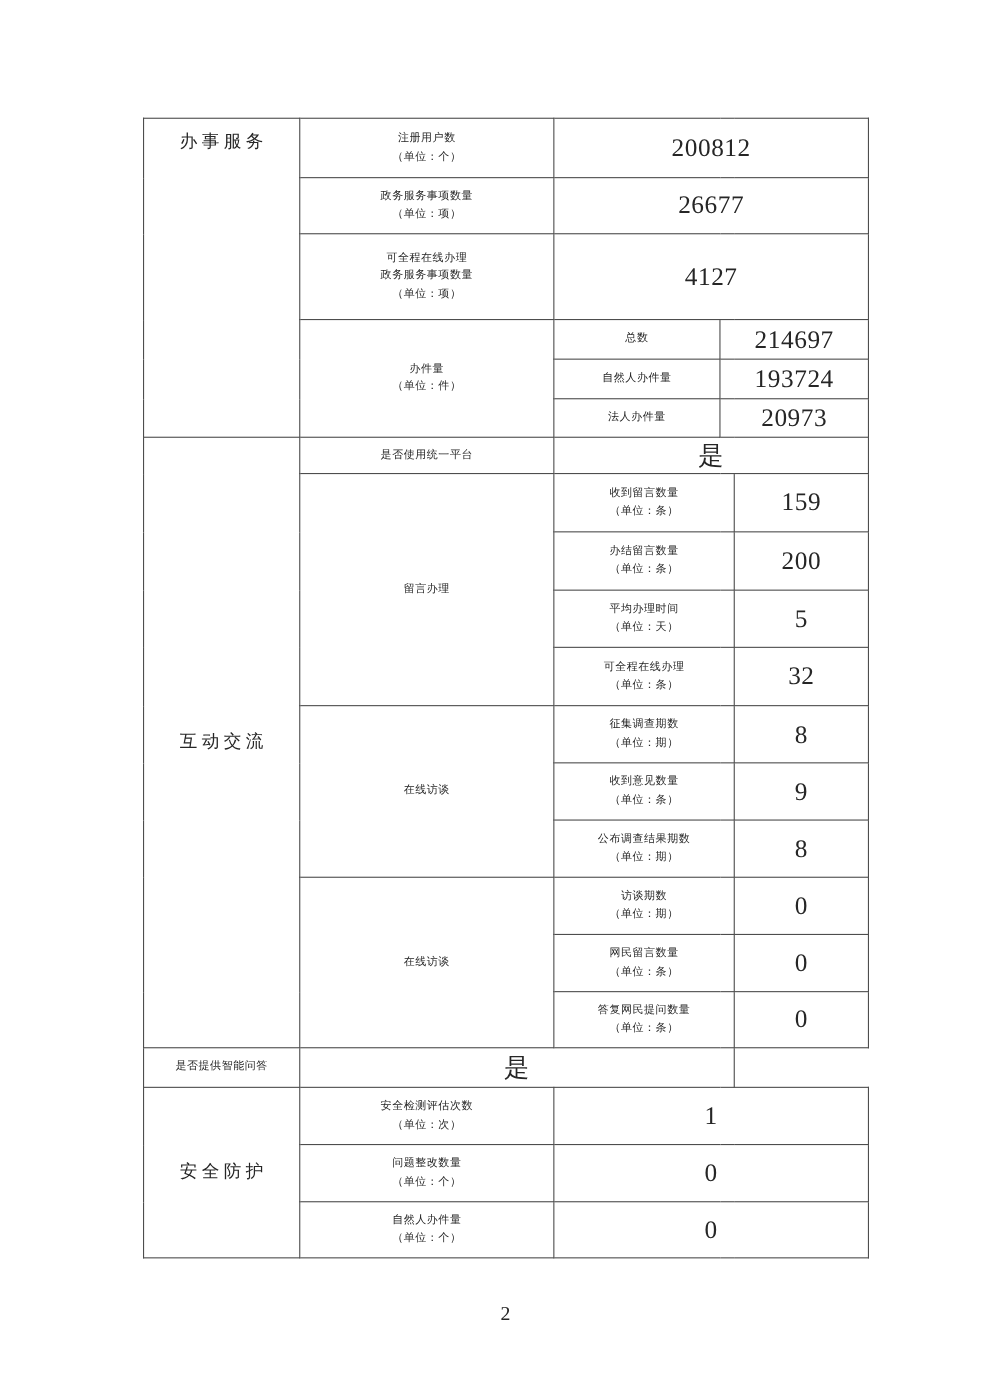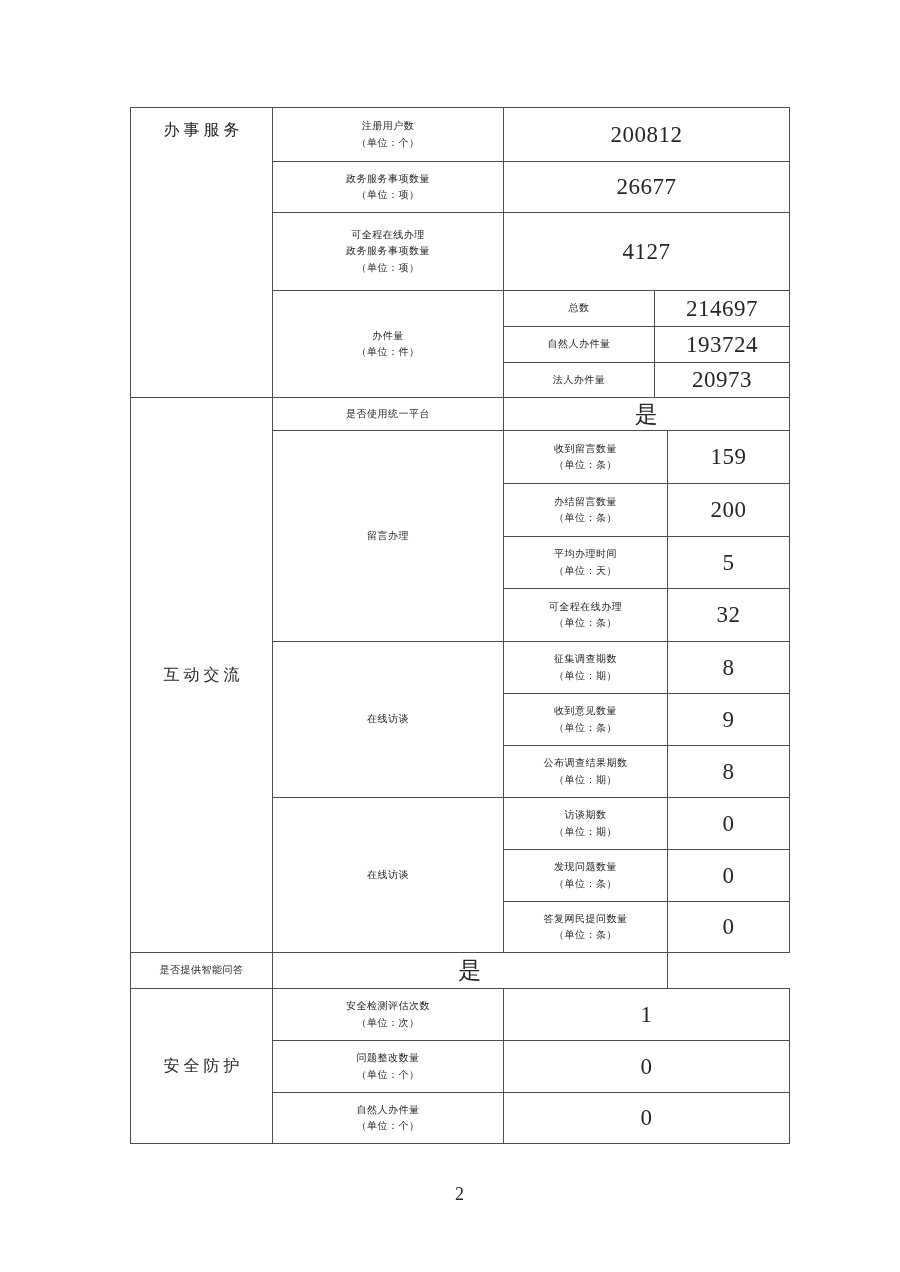--- a/index.html
+++ b/index.html
@@ -146,21 +146,21 @@
 （单位：期）</td>
       <td class="val">8</td>
     </tr>
     <tr style="height:52px">
       <td class="lbl" rowspan="3">在线访谈</td>
       <td class="sub" colspan="2">访谈期数
 （单位：期）</td>
       <td class="val">0</td>
     </tr>
     <tr style="height:52px">
-      <td class="sub" colspan="2">发现问题数量
+      <td class="sub" colspan="2">网民留言数量
 （单位：条）</td>
       <td class="val">0</td>
     </tr>
     <tr style="height:51px">
       <td class="sub" colspan="2">答复网民提问数量
 （单位：条）</td>
       <td class="val">0</td>
     </tr>
     <tr style="height:36px">
       <td class="lbl">是否提供智能问答</td>

